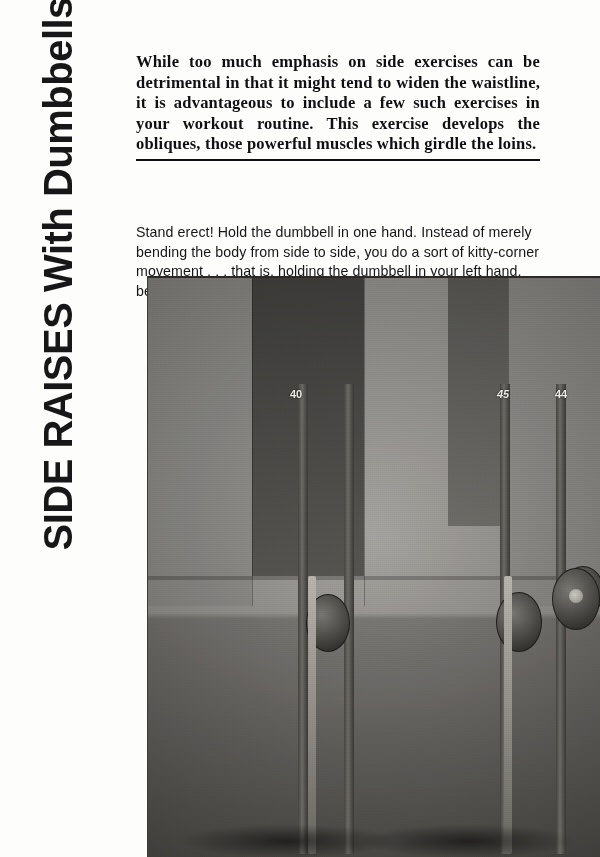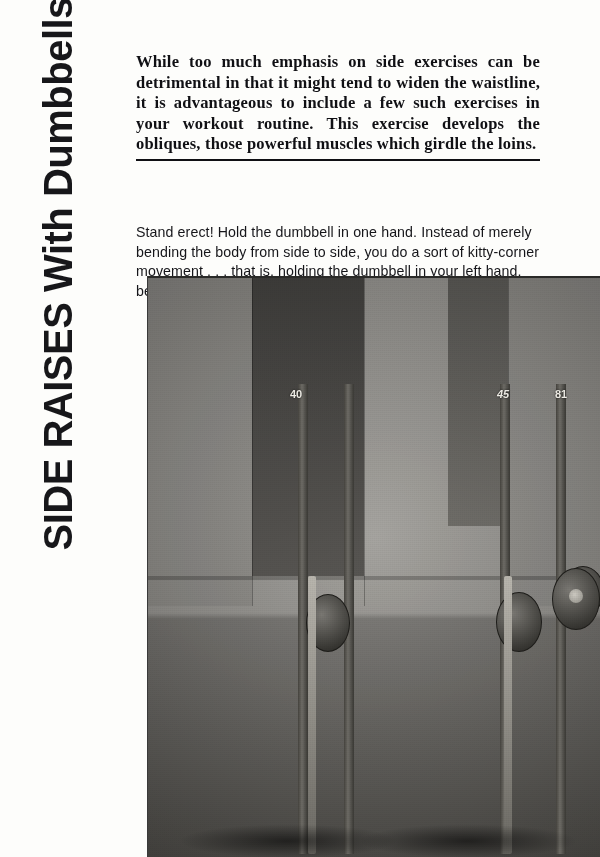--- a/index.html
+++ b/index.html
@@ -210,21 +210,21 @@
       <div class="panel-line" style="left:360px;top:0;height:330px;"></div>
       <div class="panel" style="left:0;top:300px;width:453px;height:4px;background:rgba(0,0,0,0.22);"></div>
 
       <div class="upright" style="left:150px;top:108px;height:470px;"></div>
       <div class="upright" style="left:196px;top:108px;height:470px;"></div>
       <div class="upright" style="left:352px;top:108px;height:470px;"></div>
       <div class="upright" style="left:408px;top:108px;height:470px;"></div>
 
       <div class="rack-num" style="left:142px;top:112px;">40</div>
       <div class="rack-num" style="left:349px;top:112px;font-style:italic;">45</div>
-      <div class="rack-num" style="left:407px;top:112px;">81</div>
+      <div class="rack-num" style="left:407px;top:112px;">44</div>
 
       <div class="plate" style="left:158px;top:318px;width:42px;height:56px;border-radius:50%;"></div>
       <div class="plate" style="left:348px;top:316px;width:44px;height:58px;"></div>
       <div class="plate" style="left:414px;top:290px;width:40px;height:48px;"></div>
       <div class="plate" style="left:404px;top:292px;width:46px;height:60px;"></div>
       <div class="plate-hub" style="left:421px;top:313px;width:14px;height:14px;"></div>
       <div class="bar" style="left:160px;top:300px;width:8px;height:278px;"></div>
       <div class="bar" style="left:356px;top:300px;width:8px;height:278px;"></div>
 
       <div class="shadow-floor" style="left:30px;top:548px;width:220px;height:34px;"></div>

